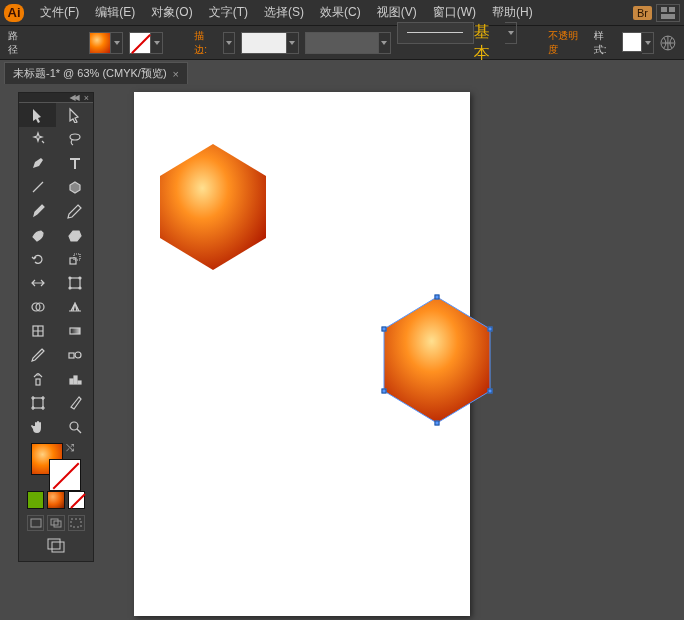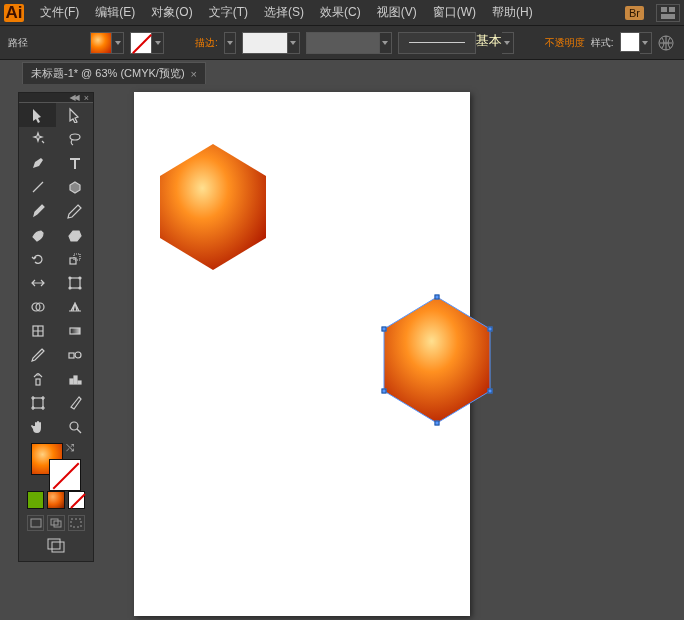--- a/index.html
+++ b/index.html
@@ -1,43 +1,43 @@
 <!DOCTYPE html>
 <html><head>
 <meta charset="utf-8">
 <style>
 * { margin: 0; padding: 0; box-sizing: border-box; font-family: "Microsoft YaHei", Arial, sans-serif; }
 body { width: 684px; height: 620px; background: #4a4a4a; overflow: hidden; }
 
 .menubar { height: 26px; background: #323232; display: flex; align-items: center; padding: 0 4px; border-bottom: 1px solid #1a1a1a; }
-.ai-logo { width: 20px; height: 18px; background: #f07c00; color: #3c1100; font-weight: bold; font-size: 17px; display: flex; align-items: center; justify-content: center; border-radius: 2px; margin-right: 8px; }
+.ai-logo { width: 20px; height: 18px; background: #f07c00; color: #3c1100; font-weight: bold; font-size: 13px; display: flex; align-items: center; justify-content: center; border-radius: 8px; margin-right: 8px; }
 .menu-item { color: #ccc; font-size: 12px; padding: 3px 8px; cursor: default; }
-.menu-right { margin-left: auto; display: flex; align-items: center; gap: 12px; }
+.menu-right { margin-left: auto; display: flex; align-items: center; gap: 4px; }
 .br-badge { background: #c88840; color: #2a1500; font-size: 11px; padding: 1px 4px; border-radius: 2px; }
 .workspace-icon { width: 24px; height: 18px; border: 1px solid #555; display: flex; align-items: center; justify-content: center; }
 .workspace-icon svg { width: 14px; height: 12px; }
 
 .controlbar { height: 34px; background: #323232; display: flex; align-items: center; padding: 0 8px; border-bottom: 1px solid #1a1a1a; gap: 6px; }
 .ctrl-label { color: #ccc; font-size: 10px; }
 .ctrl-label.orange { color: #f07c00; margin-left: 25px; }
 .swatch { width: 22px; height: 22px; border: 1px solid #555; display: flex; align-items: center; justify-content: center; }
 .swatch.gradient { background: radial-gradient(circle at 35% 35%, #ffd080, #ff8000 40%, #c02000); }
 .dropdown-arrow { width: 12px; height: 22px; border: 1px solid #555; border-left: none; display: flex; align-items: center; justify-content: center; }
 .dropdown-arrow::after { content: ""; border-top: 4px solid #999; border-left: 3px solid transparent; border-right: 3px solid transparent; }
 .noslash { position: relative; background: #fff; }
 .noslash::after { content: ""; position: absolute; left: -2px; top: 50%; width: 26px; border-top: 2px solid #d00; transform: rotate(-45deg); }
 .stroke-field { width: 46px; height: 22px; background: #eee; border: 1px solid #555; }
 .select-field { width: 74px; height: 22px; background: #5a5a5a; border: 1px solid #555; }
 .line-field { width: 78px; height: 22px; background: #3a3a3a; border: 1px solid #555; display: flex; align-items: center; justify-content: center; }
 .line-field::after { content: ""; width: 56px; border-top: 1px solid #ccc; }
-.basic-label { color: #fef9c3; font-size: 13px; }
+.basic-label { color: #eab308; font-size: 16px; }
 .white-swatch { width: 20px; height: 20px; background: #fff; border: 1px solid #555; }
 .globe-icon { width: 16px; height: 16px; }
 
-.tabrow { height: 24px; background: #4a4a4a; display: flex; align-items: flex-end; padding-left: 22px; }
+.tabrow { height: 24px; background: #4a4a4a; display: flex; align-items: flex-end; padding-left: 4px; }
 .doctab { height: 22px; background: #323232; color: #ccc; font-size: 11px; padding: 3px 8px; display: flex; align-items: center; gap: 6px; border-top: 1px solid #555; border-left: 1px solid #555; border-right: 1px solid #555; }
 .tab-close { color: #999; font-size: 11px; }
 
 .workarea { position: absolute; top: 84px; left: 0; right: 0; bottom: 0; background: #4a4a4a; }
 
 .toolbar { position: absolute; left: 18px; top: 8px; width: 76px; background: #393939; border: 1px solid #222; padding-bottom: 8px; }
 .toolbar-header { height: 10px; background: #2a2a2a; border-bottom: 1px solid #555; display: flex; justify-content: flex-end; align-items: center; padding-right: 4px; }
 .toolbar-header .chevrons { color: #999; font-size: 8px; letter-spacing: -2px; }
 .toolbar-header .x { color: #999; font-size: 9px; margin-left: 6px; }
 .tool-grid { display: grid; grid-template-columns: 1fr 1fr; }

